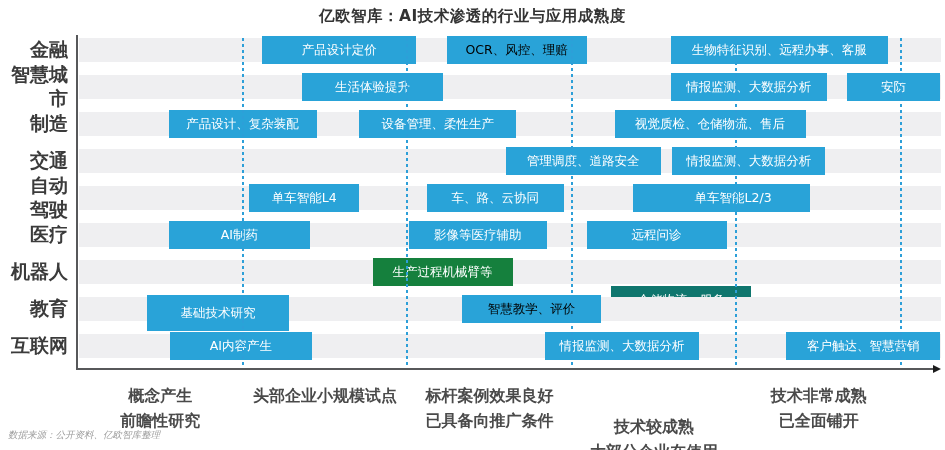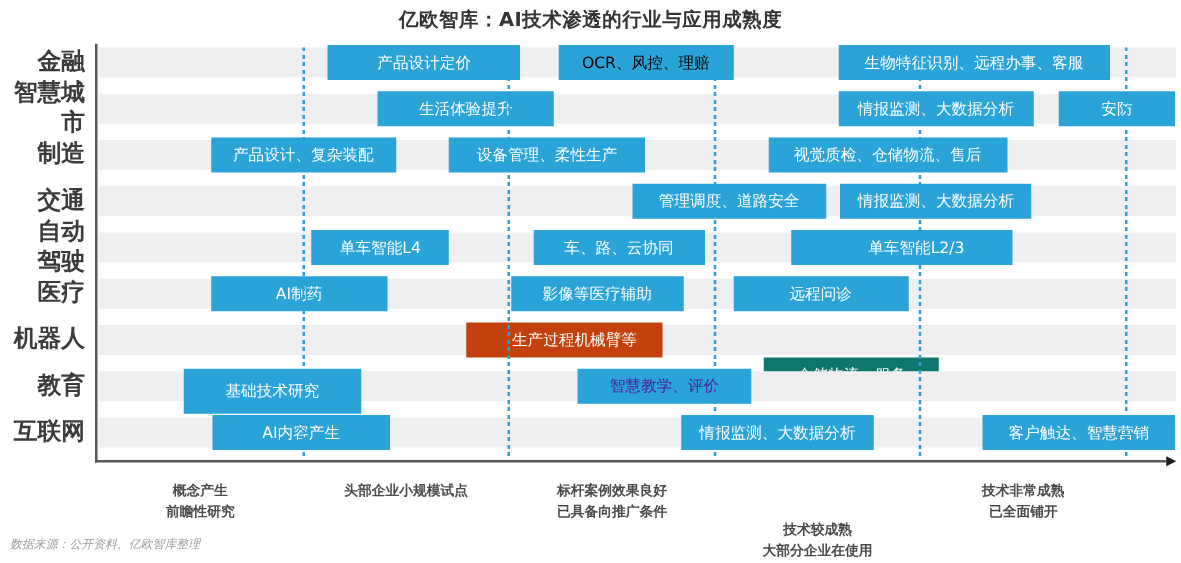--- a/index.html
+++ b/index.html
@@ -25,21 +25,21 @@
     position:absolute;width:2px;
     background:repeating-linear-gradient(to bottom,#2D9FD8 0 3px,transparent 3px 6px);
   }
   .y-axis{position:absolute;background:#57585A;}
   .x-axis{position:absolute;background:#57585A;}
   .x-axis-arrow{
     position:absolute;width:0;height:0;
     border-left:8px solid #1c1c1c;border-top:4.5px solid transparent;border-bottom:4.5px solid transparent;
   }
   .stage-label{
-    position:absolute;width:220px;text-align:center;font-size:11px;font-weight:bold;
+    position:absolute;width:220px;text-align:center;font-size:16px;font-weight:bold;
     color:#4A4A4A;white-space:pre-line;line-height:1.55;
   }
   .source-note{
     position:absolute;left:8px;top:429px;font-size:9.5px;font-style:italic;color:#9B9B9B;
   }
 </style>
 </head>
 <body>
 
 <div class="page">
@@ -70,26 +70,26 @@
       <div class="span-box" style="left: 249.184px; top: 184px; width: 110.282px; height: 28px; background: rgb(41, 163, 216); color: rgb(255, 255, 255);">单车智能L4</div>
       <div class="span-box" style="left: 426.952px; top: 184px; width: 136.618px; height: 28px; background: rgb(41, 163, 216); color: rgb(255, 255, 255);">车、路、云协同</div>
       <div class="span-box" style="left: 632.702px; top: 184px; width: 154.724px; height: 28px; background: rgb(41, 163, 216); color: rgb(255, 255, 255); padding-left: 23px;">单车智能L2/3</div>
       <div class="row-band" style="left: 79px; top: 223px; width: 862px; height: 24px; background: rgb(239, 239, 241);"></div>
       <div class="row-label" style="top: 216px; height: 38px; color: rgb(59, 59, 59);">医疗</div>
       <div class="span-box" style="left: 168.53px; top: 221px; width: 141.556px; height: 28px; background: rgb(41, 163, 216); color: rgb(255, 255, 255);">AI制药</div>
       <div class="span-box" style="left: 367.696px; top: 221px; width: 138.264px; height: 28px; background: rgb(41, 163, 216); color: rgb(255, 255, 255); margin-left: 41px;">影像等医疗辅助</div>
       <div class="span-box" style="left: 586.614px; top: 221px; width: 139.91px; height: 28px; background: rgb(41, 163, 216); color: rgb(255, 255, 255);">远程问诊</div>
       <div class="row-band" style="left: 79px; top: 260px; width: 862px; height: 24px; background: rgb(239, 239, 241);"></div>
       <div class="row-label" style="top: 253px; height: 38px; color: rgb(59, 59, 59);">机器人</div>
-      <div class="span-box" style="left: 372.634px; top: 258px; width: 139.91px; height: 28px; background: #c2410c; color: rgb(255, 255, 255); padding-left: 17px;">生产过程机械臂等</div>
+      <div class="span-box" style="left: 372.634px; top: 258px; width: 139.91px; height: 28px; background: #15803d; color: rgb(255, 255, 255);">生产过程机械臂等</div>
       <div class="span-box" style="left: 611.304px; top: 258px; width: 139.91px; height: 28px; background: #0f766e; color: rgb(255, 255, 255); margin-top: 28px;">仓储物流、服务</div>
       <div class="row-band" style="left: 79px; top: 297px; width: 862px; height: 24px; background: rgb(239, 239, 241);"></div>
       <div class="row-label" style="top: 290px; height: 38px; color: rgb(59, 59, 59);">教育</div>
       <div class="span-box" style="left: 147.132px; top: 295px; width: 141.556px; height: 36px; background: rgb(41, 163, 216); color: rgb(255, 255, 255);">基础技术研究</div>
-      <div class="span-box" style="left: 461.518px; top: 295px; width: 139.91px; height: 28px; background: rgb(41, 163, 216); color: #4c1d95;">智慧教学、评价</div>
+      <div class="span-box" style="left: 461.518px; top: 295px; width: 139.91px; height: 28px; background: rgb(41, 163, 216); color: #000000;">智慧教学、评价</div>
       <div class="row-band" style="left: 79px; top: 334px; width: 862px; height: 24px; background: rgb(239, 239, 241);"></div>
       <div class="row-label" style="top: 327px; height: 38px; color: rgb(59, 59, 59);">互联网</div>
       <div class="span-box" style="left: 170.176px; top: 332px; width: 141.556px; height: 28px; background: rgb(41, 163, 216); color: rgb(255, 255, 255);">AI内容产生</div>
       <div class="span-box" style="left: 545.464px; top: 332px; width: 153.078px; height: 28px; background: rgb(41, 163, 216); color: rgb(255, 255, 255);">情报监测、大数据分析</div>
       <div class="span-box" style="left: 785.78px; top: 332px; width: 154.724px; height: 28px; background: rgb(41, 163, 216); color: rgb(255, 255, 255);">客户触达、智慧营销</div>
       <div class="dashed-line" style="left: 241.6px; top: 38px; height: 330px;"></div>
       <div class="dashed-line" style="left: 406.2px; top: 38px; height: 330px;"></div>
       <div class="dashed-line" style="left: 570.8px; top: 38px; height: 330px;"></div>
       <div class="dashed-line" style="left: 735.4px; top: 38px; height: 330px;"></div>
       <div class="dashed-line" style="left: 900px; top: 38px; height: 330px;"></div>

